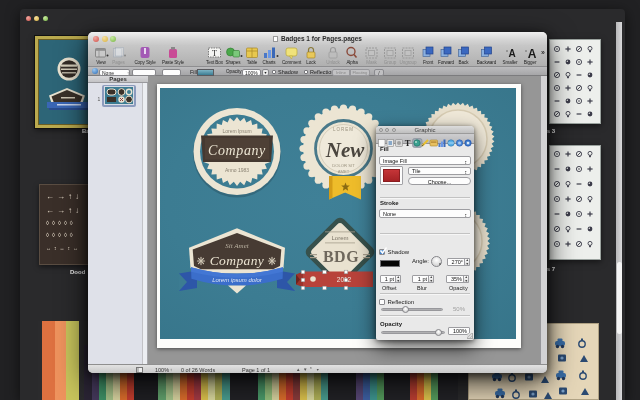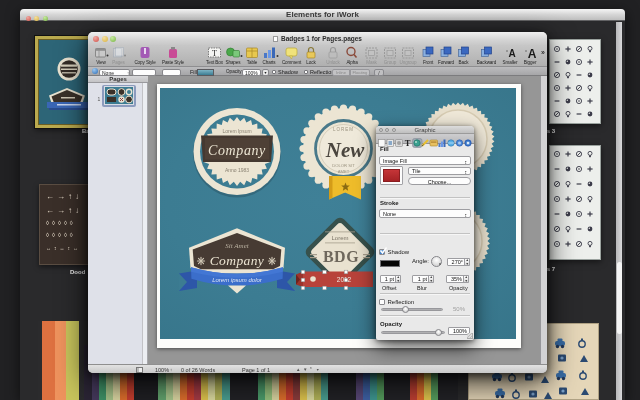--- a/index.html
+++ b/index.html
@@ -260,21 +260,20 @@
         <line x1="18" y1="95.4" x2="18" y2="100.6" stroke="#3c3c4a" stroke-width="1.2"></line>
         <circle cx="29" cy="98" r="2.6" fill="none" stroke="#3c3c4a" stroke-width="0.9"></circle>
         <line x1="27.2" y1="99.8" x2="30.8" y2="96.2" stroke="#3c3c4a" stroke-width="0.9"></line>
         <circle cx="40" cy="97.4" r="2" fill="none" stroke="#3c3c4a" stroke-width="0.9"></circle>
         <rect x="39.1" y="99.4" width="1.8" height="1.8" fill="#3c3c4a"></rect>
       </svg></div>
  <div class="thlabel" style="left:543px;top:266px">ns 7</div>
  <div id="oscroll"></div>
     <div id="oscrollthumb"></div>
 
- <div id="otitle">Elements for iWork</div>
  <div class="light" style="left:25.5px;top:15.5px;width:5px;height:5px;background:radial-gradient(circle at 35% 30%,#f0a8a0,#d1524a)"></div>
  <div class="light" style="left:34px;top:15.5px;width:5px;height:5px;background:radial-gradient(circle at 35% 30%,#f5dfa0,#d8b13f)"></div>
  <div class="light" style="left:42.5px;top:15.5px;width:5px;height:5px;background:radial-gradient(circle at 35% 30%,#c8eaa0,#78b545)"></div>
 
  <div id="pwin">
   <div id="ptitle"><span style="display:inline-block;width:5px;height:6px;background:#fdfdfd;border:1px solid #9a9a9a;vertical-align:-1px;margin-right:3px"></span>Badges 1 for Pages.pages</div>
   <div class="light" style="left:5px;top:3.5px;background:radial-gradient(circle at 35% 30%,#f0a8a0,#d1524a)"></div>
   <div class="light" style="left:13.5px;top:3.5px;background:radial-gradient(circle at 35% 30%,#f5dfa0,#d8b13f)"></div>
   <div class="light" style="left:22px;top:3.5px;background:radial-gradient(circle at 35% 30%,#c8eaa0,#78b545)"></div>
   <div id="ptoolbar"><svg width="459" height="21" viewBox="0 0 459 21" id="toolbarsvg">

